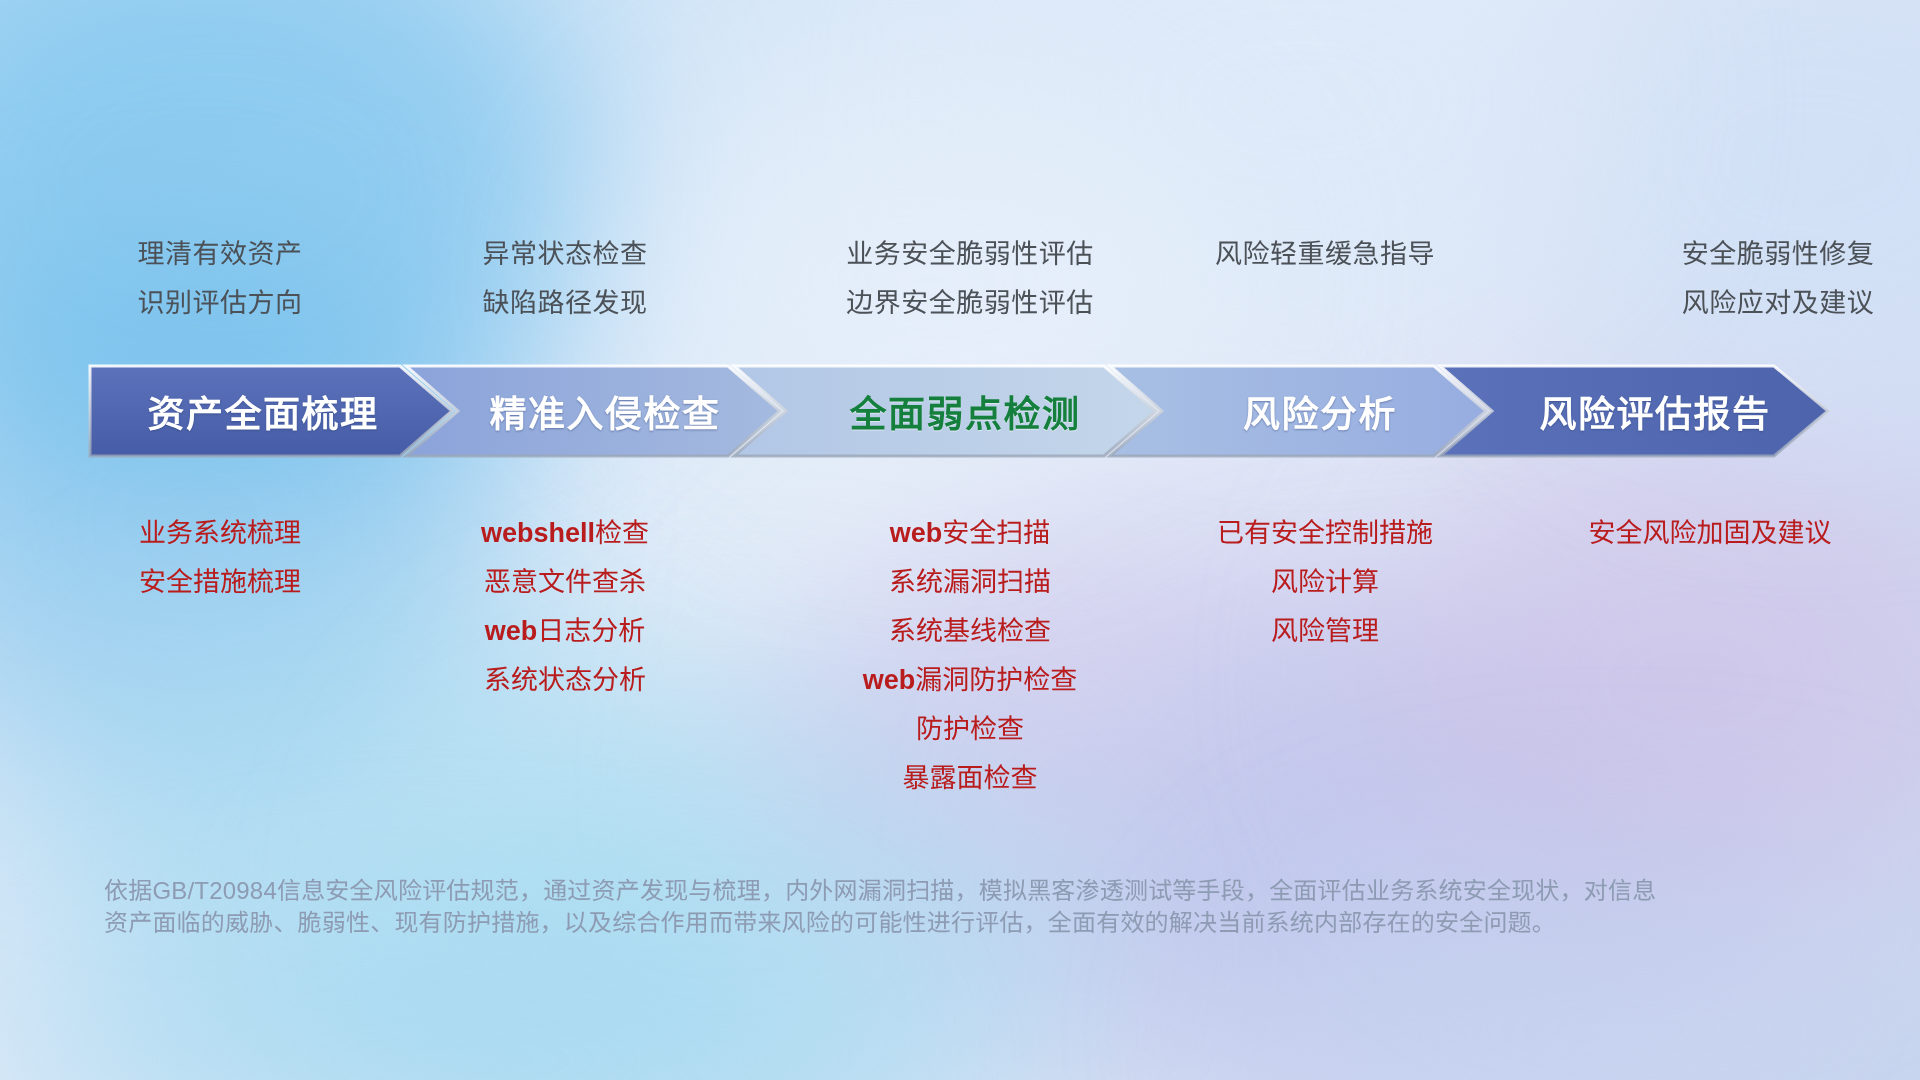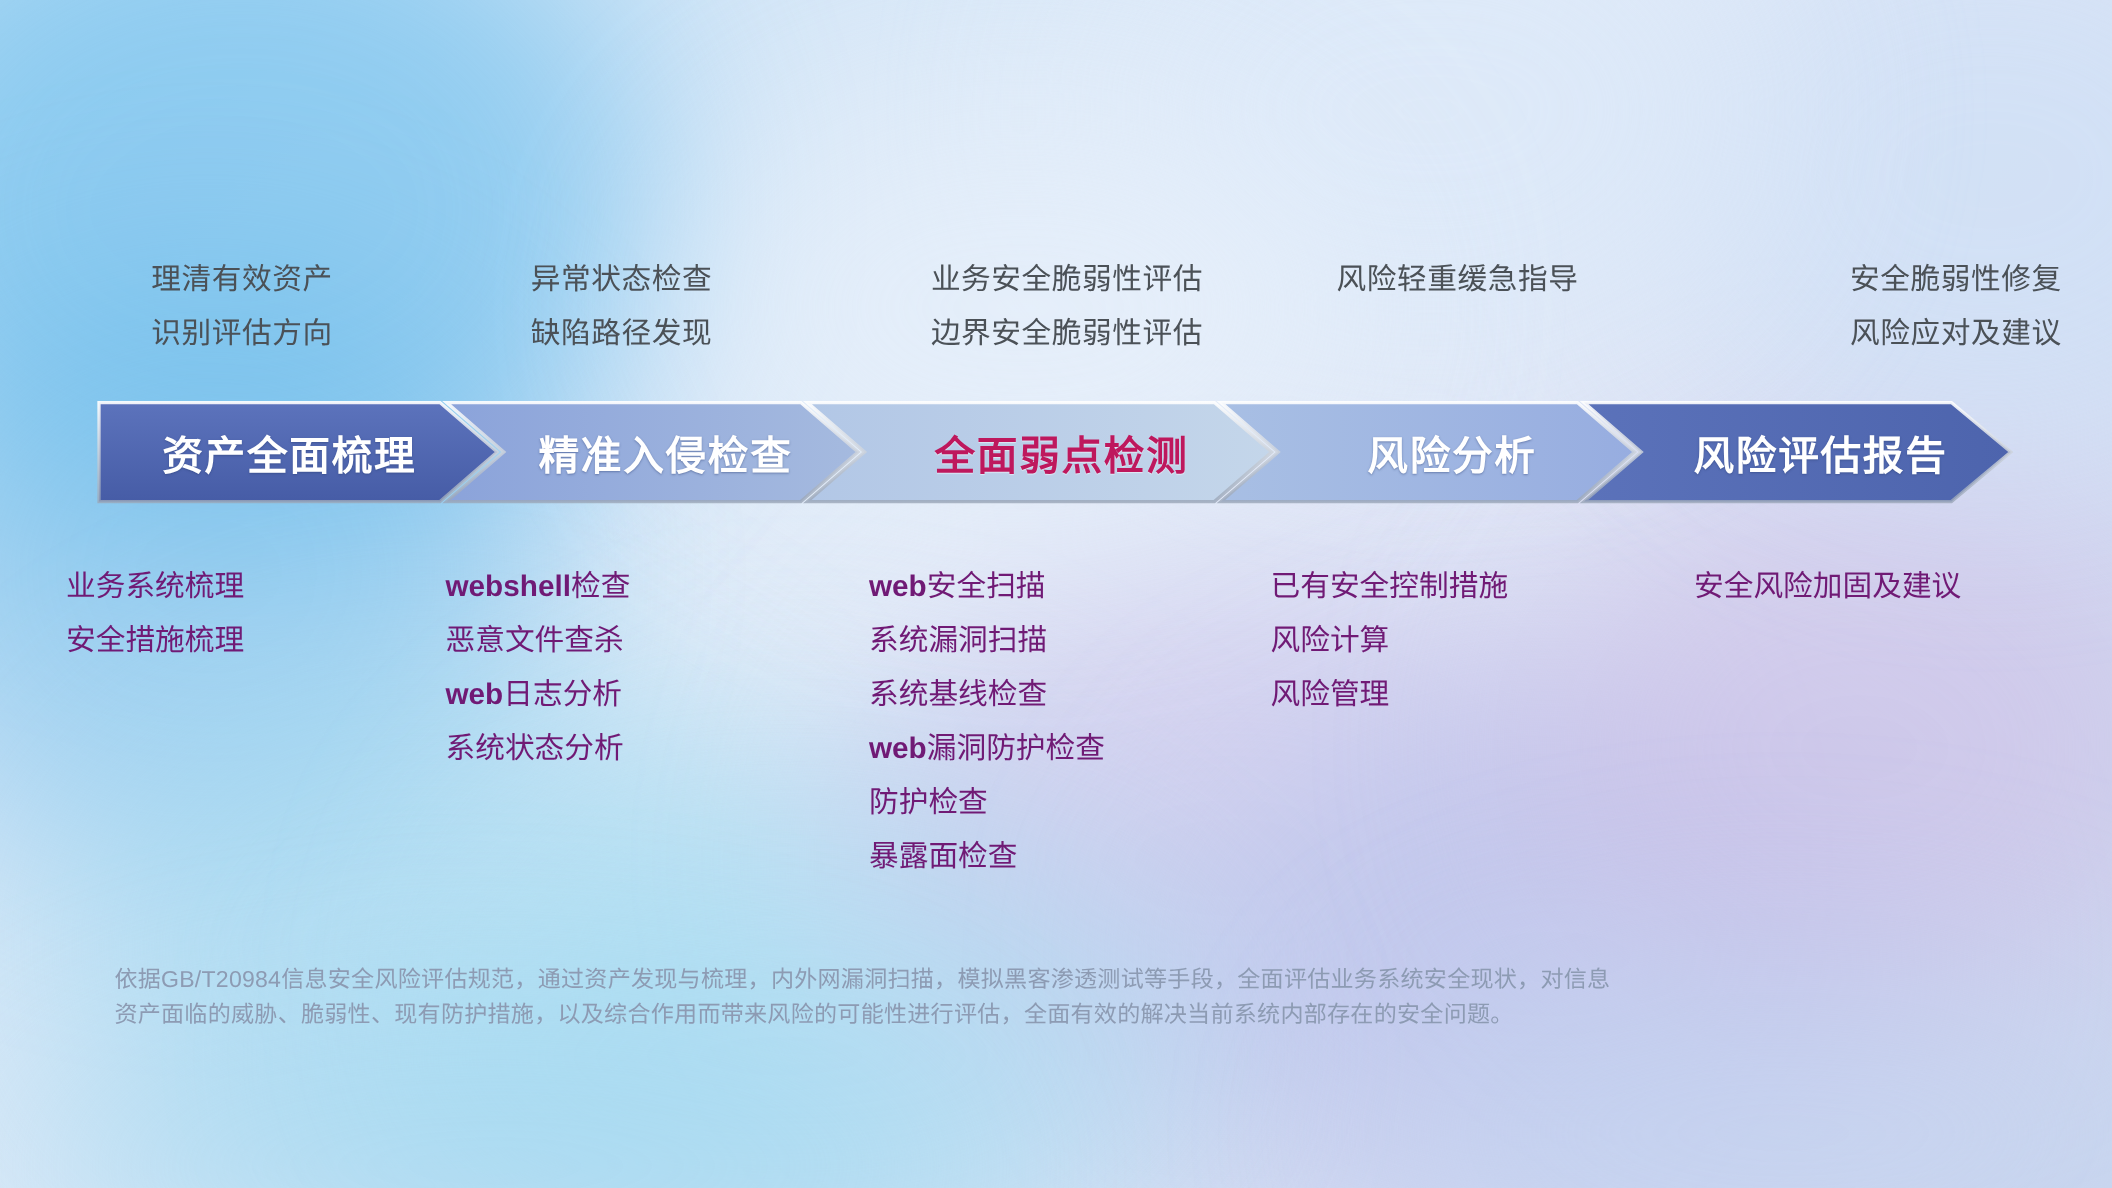--- a/index.html
+++ b/index.html
@@ -52,39 +52,39 @@
   .stage-title{
     position:absolute;
     top:362px;height:98px;
     display:flex;align-items:center;justify-content:center;
     font-size:37px;font-weight:bold;
     letter-spacing:1.5px;white-space:nowrap;
     pointer-events:none;
     font-family:Liberation Mono, monospace;
   }
   .stage-title.light{color:#ffffff;text-shadow:0 1px 2px rgba(40,60,110,.45);}
-  .stage-title.dark{color:#be185d;text-shadow:0 1px 1px rgba(255,255,255,.55);}
+  .stage-title.dark{color:#15803d;text-shadow:0 1px 1px rgba(255,255,255,.55);}
 
   
   .col-list{
     position:absolute;
-    text-align:left;
-    color:#701a75;
+    text-align:center;
+    color:#b91c1c;
     font-size:27px;
     line-height:49px;
     white-space:nowrap;
   }
   .col-list .it{display:block;}
   .col-list .it b{font-weight:bold;}
 
   
   #footer{
     position:absolute;left:104px;top:875px;width:1720px;
     color:#8d9bb3;
-    font-size:21px;line-height:32px;
+    font-size:24px;line-height:32px;
     letter-spacing:.2px;
   }
   #footer p{margin:0;}
 </style>
 </head>
 <body>
 
 <div id="bg">
   <div class="layer b-base"></div>
   <div class="blob blob1"></div>

